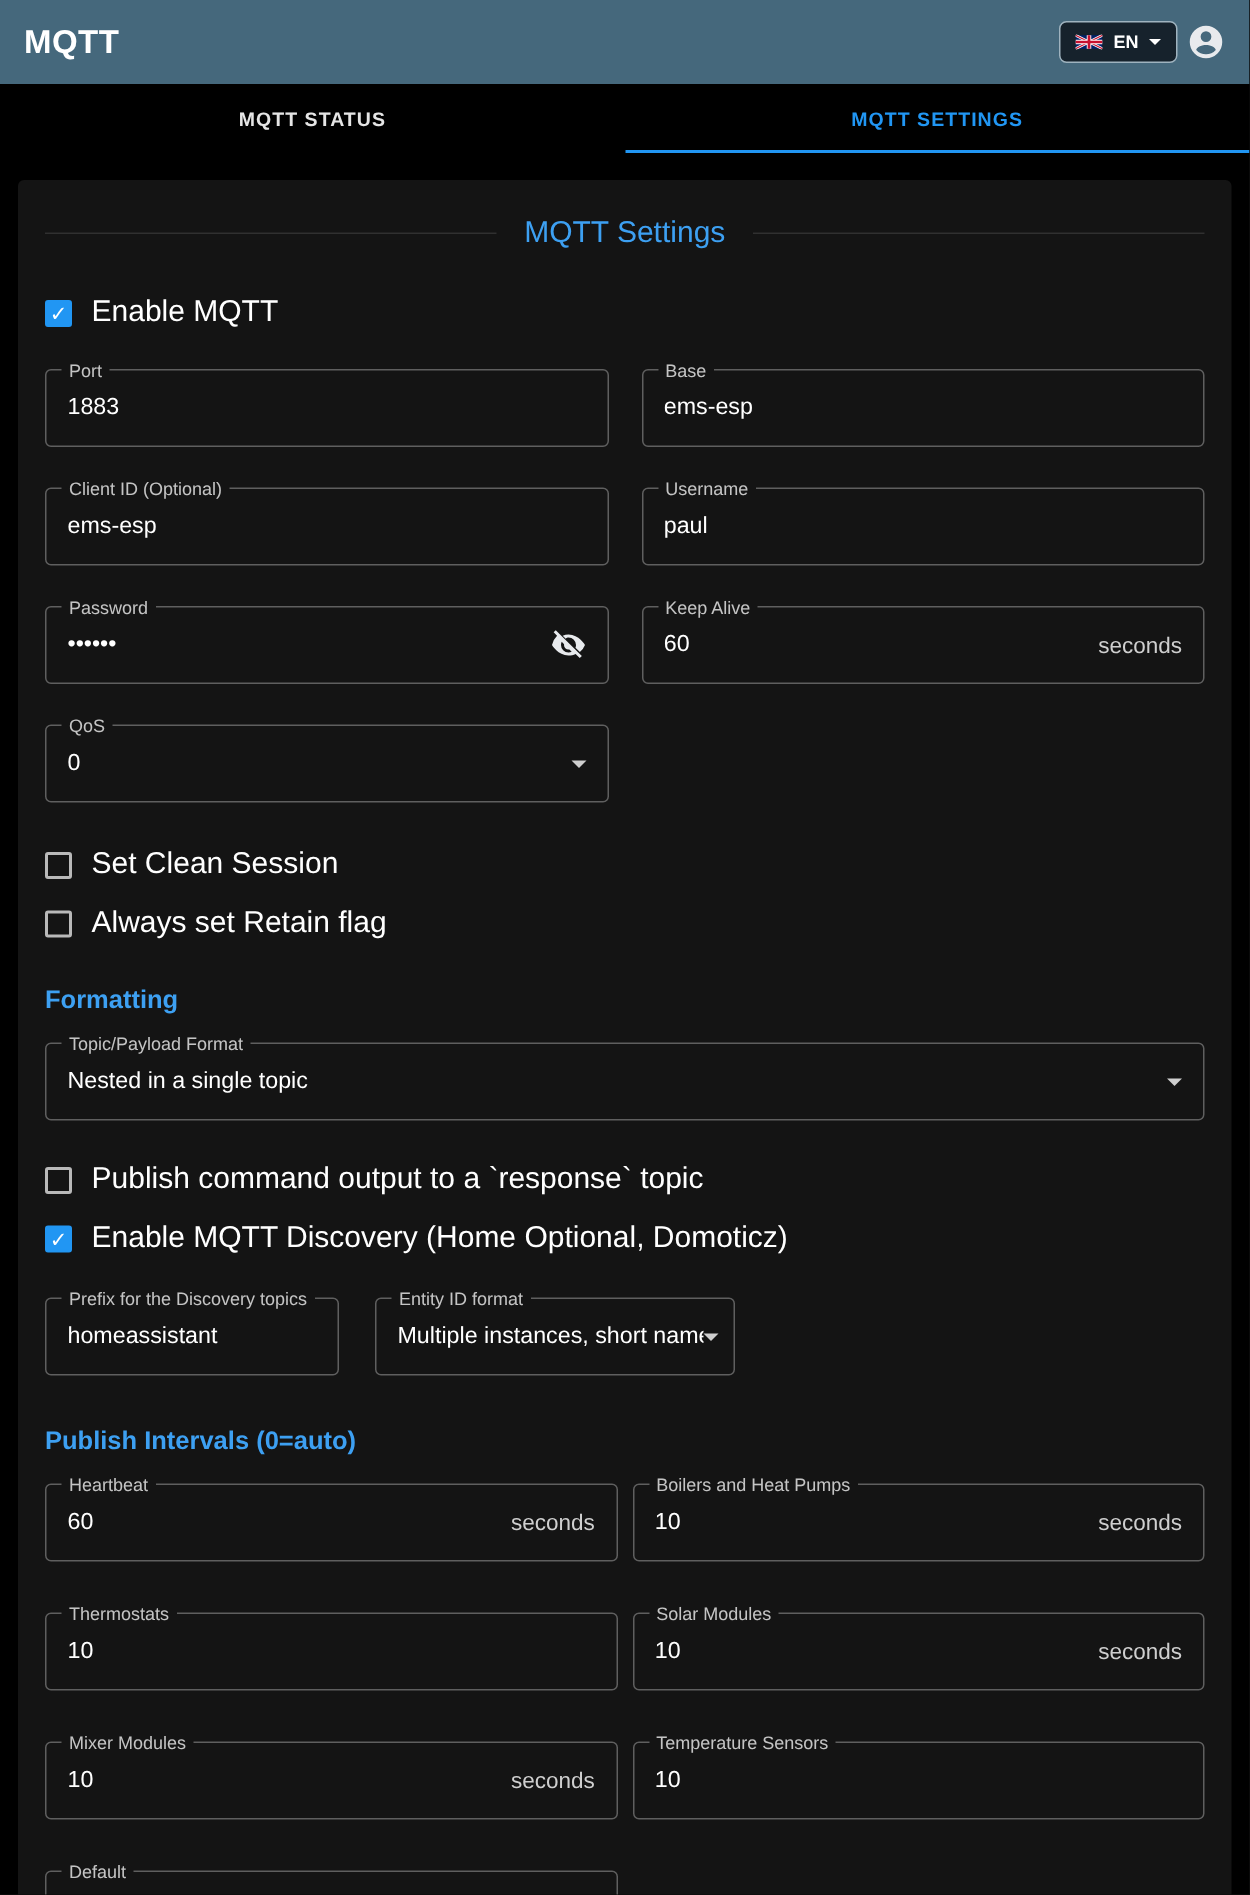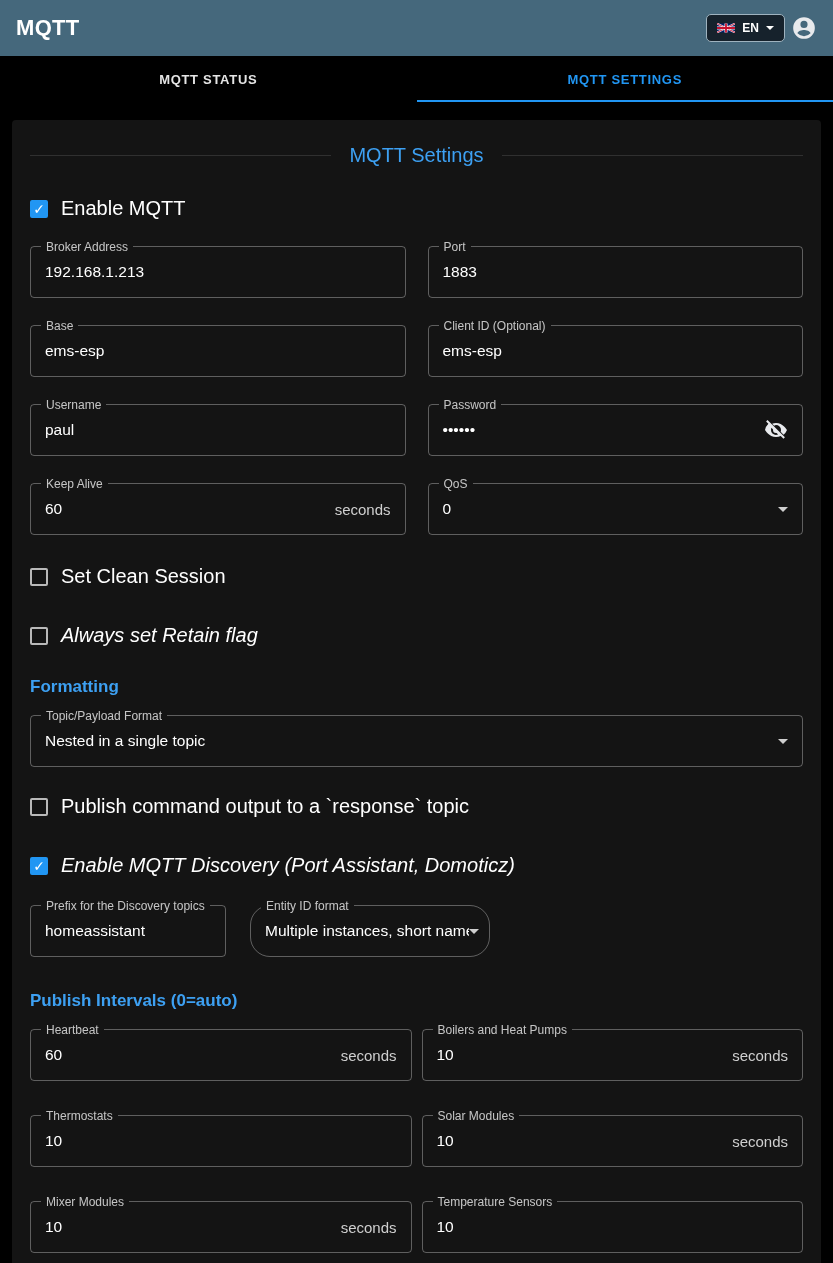--- a/index.html
+++ b/index.html
@@ -86,23 +86,23 @@
     color: #fff; font-size: 15.5px; font-family: inherit;
   }
   .select-value { flex: 1; font-size: 15.5px; color: #fff; white-space: nowrap; overflow: hidden; }
   .suffix { color: #cfcfcf; font-size: 15px; margin-left: auto; padding-left: 8px; }
   .eye-btn { background: none; border: none; cursor: pointer; display: flex; margin-left: 8px; }
   
   .grid2 { display: grid; grid-template-columns: 1fr 1fr; column-gap: 22px; row-gap: 27px; margin-top: 26px; }
   .grid3 { display: grid; grid-template-columns: 1fr 1fr; column-gap: 10px; row-gap: 34px; margin-top: 18px; }
   .disc-row { display: flex; gap: 24px; margin-top: 28px; }
   .disc-row .prefix { width: 196px; }
-  .disc-row .entity { width: 240px; padding-right: 10px; border-radius: 20px; }
-  
-  .mt28 { margin-top: 28px; } .mt20 { margin-top: 36px; font-style: italic; }
+  .disc-row .entity { width: 240px; padding-right: 10px; }
+  
+  .mt28 { margin-top: 28px; } .mt20 { margin-top: 16px; }
   .mt30 { margin-top: 30px; } .mt34 { margin-top: 34px; }
   .mb18 { margin-bottom: 18px; }
   
   .save-btn {
     display: flex; align-items: center; gap: 9px;
     background: transparent; border: 1px solid rgba(255,255,255,.35); border-radius: 4px;
     color: #fff; font-size: 13px; font-weight: bold; letter-spacing: .7px;
     padding: 7px 32px; margin-top: 30px; cursor: pointer; font-family: Liberation Mono, monospace;
   }
 </style>
@@ -144,24 +144,20 @@
 
   <div class="title-row">MQTT Settings</div>
 
   <label class="check-row">
     <span class="cbox checked"></span>
     <span class="check-label">Enable MQTT</span>
   </label>
 
   <div class="grid2">
     <div class="field">
-      <span class="field-label">Broker Address</span>
-      <input class="field-input" value="192.168.1.213" style="">
-    </div>
-    <div class="field">
       <span class="field-label">Port</span>
       <input class="field-input" value="1883" style="">
     </div>
     <div class="field">
       <span class="field-label">Base</span>
       <input class="field-input" value="ems-esp" style="">
     </div>
     <div class="field">
       <span class="field-label">Client ID (Optional)</span>
       <input class="field-input" value="ems-esp" style="">
@@ -211,21 +207,21 @@
     <span class="caret-down gray"></span>
   </div>
 
   <label class="check-row mt28">
     <span class="cbox"></span>
     <span class="check-label">Publish command output to a `response` topic</span>
   </label>
 
   <label class="check-row mt20">
     <span class="cbox checked"></span>
-    <span class="check-label">Enable MQTT Discovery (Port Assistant, Domoticz)</span>
+    <span class="check-label">Enable MQTT Discovery (Home Optional, Domoticz)</span>
   </label>
 
   <div class="disc-row">
     <div class="field prefix">
       <span class="field-label">Prefix for the Discovery topics</span>
       <input class="field-input" value="homeassistant" style="">
     </div>
     <div class="field entity clickable">
       <span class="field-label">Entity ID format</span>
       <span class="select-value">Multiple instances, short name</span>

